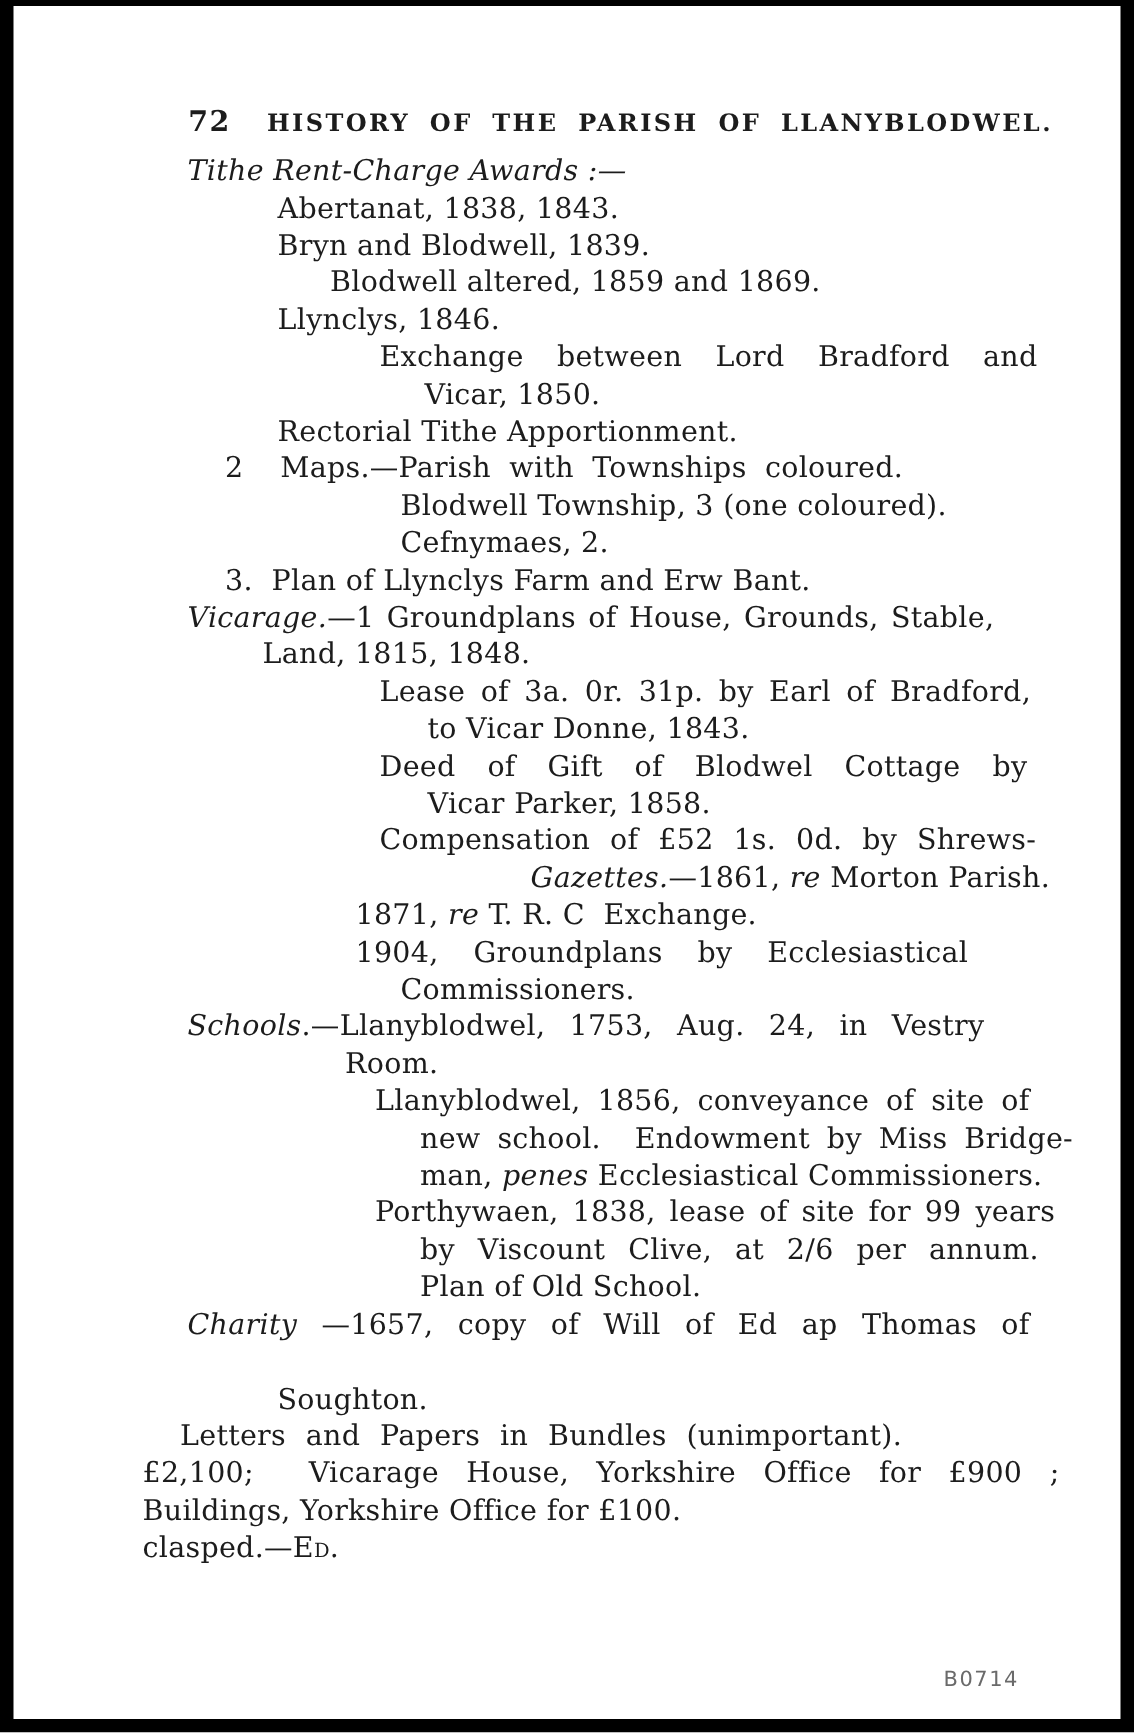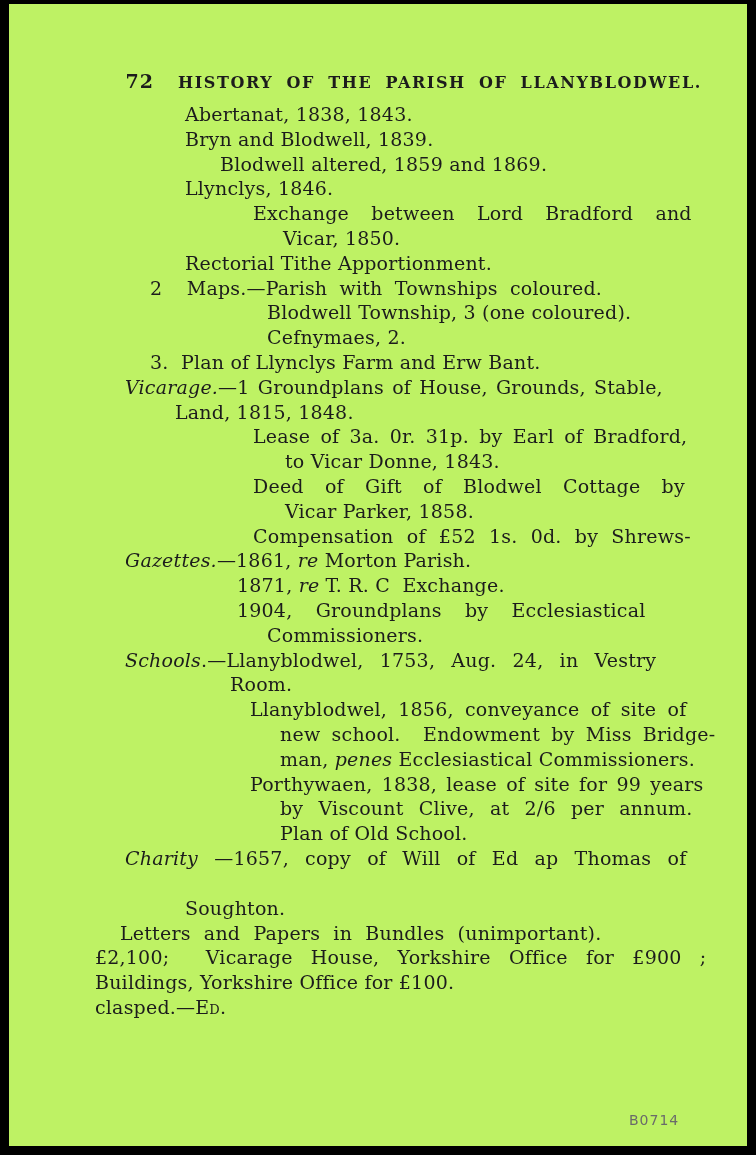--- a/index.html
+++ b/index.html
@@ -8,21 +8,21 @@
     position: relative;
     width: 756px;
     height: 1155px;
     background: #000000;
     overflow: hidden;
     font-family: "DejaVu Serif", serif;
   }
   .page {
     position: absolute;
     top: 4px; left: 9px; right: 9px; bottom: 9px;
-    background: #bef264;
+    background: #ffffff;
     color: #1c1c1c;
   }
   .header {
     position: absolute;
     top: 47px;
     left: 86px;
     white-space: pre;
   }
   .pagenum {
     font-weight: 700;
@@ -62,39 +62,40 @@
 <body>
 
 <div class="frame">
   <div class="page">
 
     <div class="header">
       <span class="pagenum">72</span><span class="title">HISTORY OF THE PARISH OF LLANYBLODWEL.</span>
     </div>
 
     <div id="text-block" class="text-block">
+        <div class="line" style="padding-left: 30px;"><span class="it">Tithe Rent-Charge Awards :—</span></div>
         <div class="line" style="padding-left: 90px;"><span>Abertanat, 1838, 1843.</span></div>
         <div class="line" style="padding-left: 90px;"><span>Bryn and Blodwell, 1839.</span></div>
         <div class="line" style="padding-left: 125px;"><span>Blodwell altered, 1859 and 1869.</span></div>
         <div class="line" style="padding-left: 90px;"><span>Llynclys, 1846.</span></div>
         <div class="line" style="padding-left: 158px; word-spacing: 16px;"><span>Exchange between Lord Bradford and</span></div>
         <div class="line" style="padding-left: 188px;"><span>Vicar, 1850.</span></div>
         <div class="line" style="padding-left: 90px;"><span>Rectorial Tithe Apportionment.</span></div>
         <div class="line" style="padding-left: 55px; word-spacing: 6px;"><span>2  Maps.—Parish with Townships coloured.</span></div>
         <div class="line" style="padding-left: 172px;"><span>Blodwell Township, 3 (one coloured).</span></div>
         <div class="line" style="padding-left: 172px;"><span>Cefnymaes, 2.</span></div>
         <div class="line" style="padding-left: 55px;"><span>3.  Plan of Llynclys Farm and Erw Bant.</span></div>
         <div class="line" style="padding-left: 30px; word-spacing: 2px;"><span class="it">Vicarage.</span><span>—1 Groundplans of House, Grounds, Stable,</span></div>
         <div class="line" style="padding-left: 80px;"><span>Land, 1815, 1848.</span></div>
         <div class="line" style="padding-left: 158px; word-spacing: 4px;"><span>Lease of 3a. 0r. 31p. by Earl of Bradford,</span></div>
         <div class="line" style="padding-left: 190px;"><span>to Vicar Donne, 1843.</span></div>
         <div class="line" style="padding-left: 158px; word-spacing: 15px;"><span>Deed of Gift of Blodwel Cottage by</span></div>
         <div class="line" style="padding-left: 190px;"><span>Vicar Parker, 1858.</span></div>
         <div class="line" style="padding-left: 158px; word-spacing: 7px;"><span>Compensation of £52 1s. 0d. by Shrews-</span></div>
-        <div class="line" style="padding-left: 30px;"><span class="it">Gazettes.</span><span>—1861, </span><span class="it">re</span><span> Morton Parish.</span></div>
+        <div class="line" style="padding-left: 30px; text-align: right;"><span class="it">Gazettes.</span><span>—1861, </span><span class="it">re</span><span> Morton Parish.</span></div>
         <div class="line" style="padding-left: 142px;"><span>1871, </span><span class="it">re</span><span> T. R. C  Exchange.</span></div>
         <div class="line" style="padding-left: 142px; word-spacing: 17px;"><span>1904, Groundplans by Ecclesiastical</span></div>
         <div class="line" style="padding-left: 172px;"><span>Commissioners.</span></div>
         <div class="line" style="padding-left: 30px; word-spacing: 10px;"><span class="it">Schools</span><span>.—Llanyblodwel, 1753, Aug. 24, in Vestry</span></div>
         <div class="line" style="padding-left: 135px;"><span>Room.</span></div>
         <div class="line" style="padding-left: 155px; word-spacing: 5px;"><span>Llanyblodwel, 1856, conveyance of site of</span></div>
         <div class="line" style="padding-left: 185px; word-spacing: 5px;"><span>new school.  Endowment by Miss Bridge-</span></div>
         <div class="line" style="padding-left: 185px;"><span>man, </span><span class="it">penes</span><span> Ecclesiastical Commissioners.</span></div>
         <div class="line" style="padding-left: 155px; word-spacing: 3px;"><span>Porthywaen, 1838, lease of site for 99 years</span></div>
         <div class="line" style="padding-left: 185px; word-spacing: 9px;"><span>by Viscount Clive, at 2/6 per annum.</span></div>

